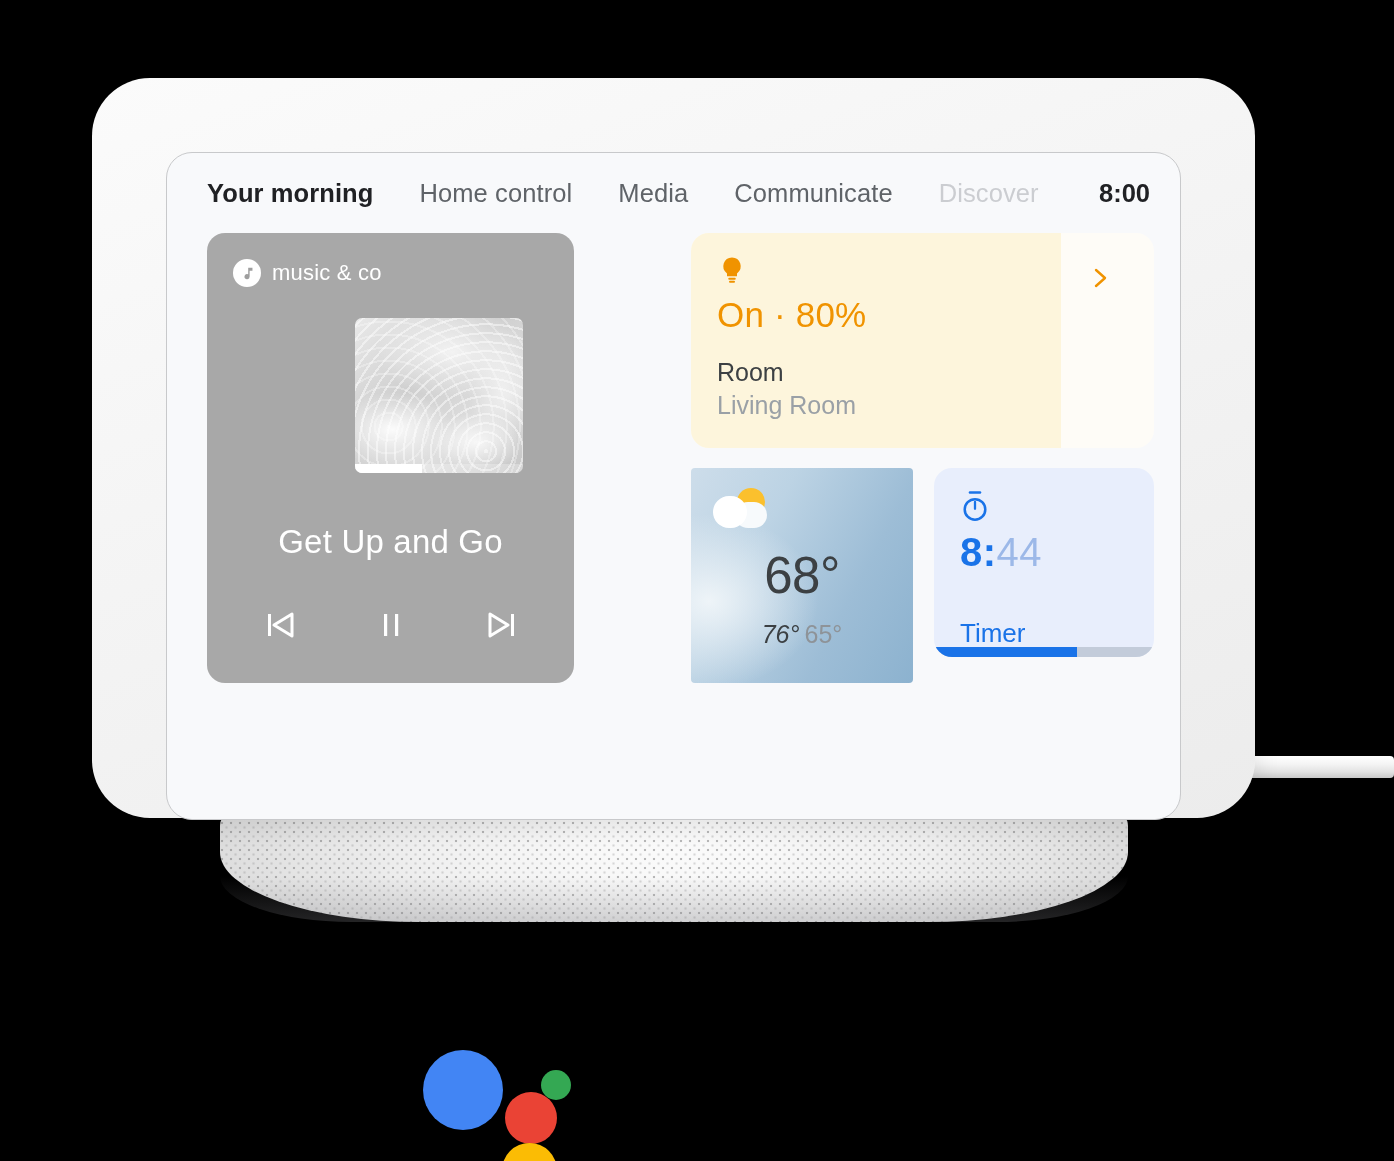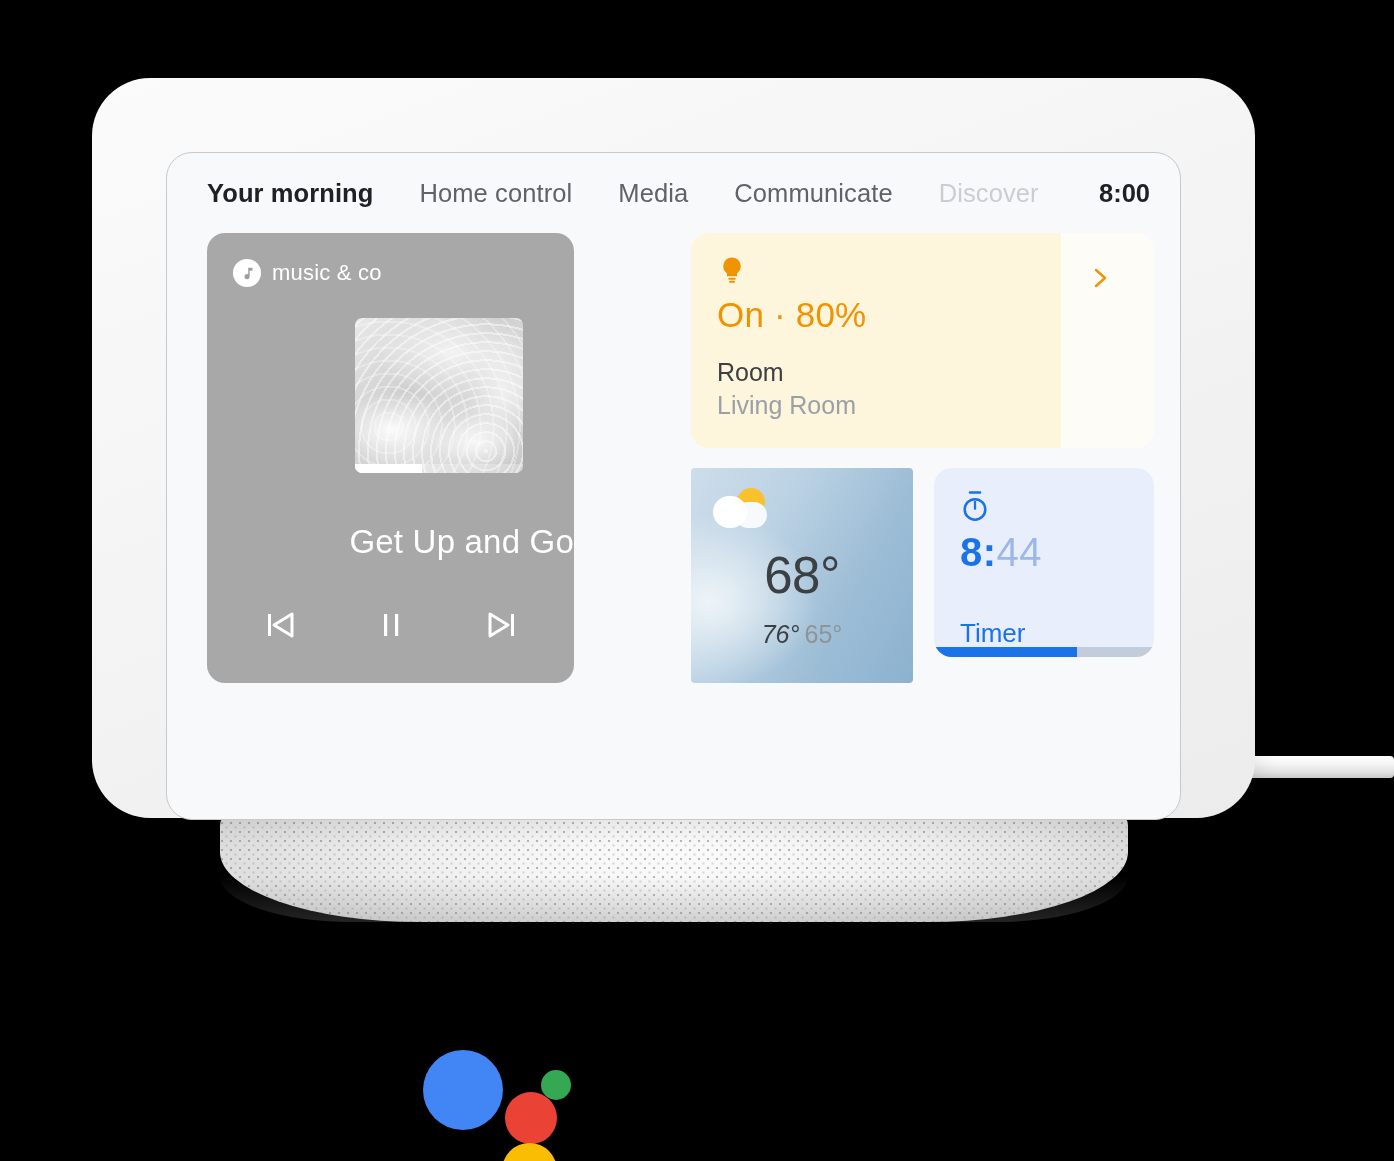--- a/index.html
+++ b/index.html
@@ -114,21 +114,21 @@
     background:
       repeating-radial-gradient(circle at 78% 86%, rgba(255,255,255,.55) 0 2px, rgba(255,255,255,0) 2px 9px),
       repeating-radial-gradient(circle at 20% 70%, rgba(255,255,255,.35) 0 2px, rgba(255,255,255,0) 2px 13px);
     opacity:.85;
   }
   .album-progress{
     position:absolute; left:0; bottom:0; width:100%; height:9px; background:rgba(255,255,255,.28);
   }
   .album-progress i{ display:block; height:100%; background:#ffffff; }
   .track-title{
-    position:absolute; left:0; right:0; top:290px; text-align:right;
+    position:absolute; left:0; right:0; top:290px; text-align:center;
     font-size:33px; color:#ffffff; letter-spacing:.2px;
   }
   .controls{
     position:absolute; left:0; right:0; top:370px;
     display:flex; align-items:center; justify-content:center; gap:67px;
   }
   .ctrl{ width:44px; height:44px; display:flex; align-items:center; justify-content:center; }
 
   
   .lamp-card{

